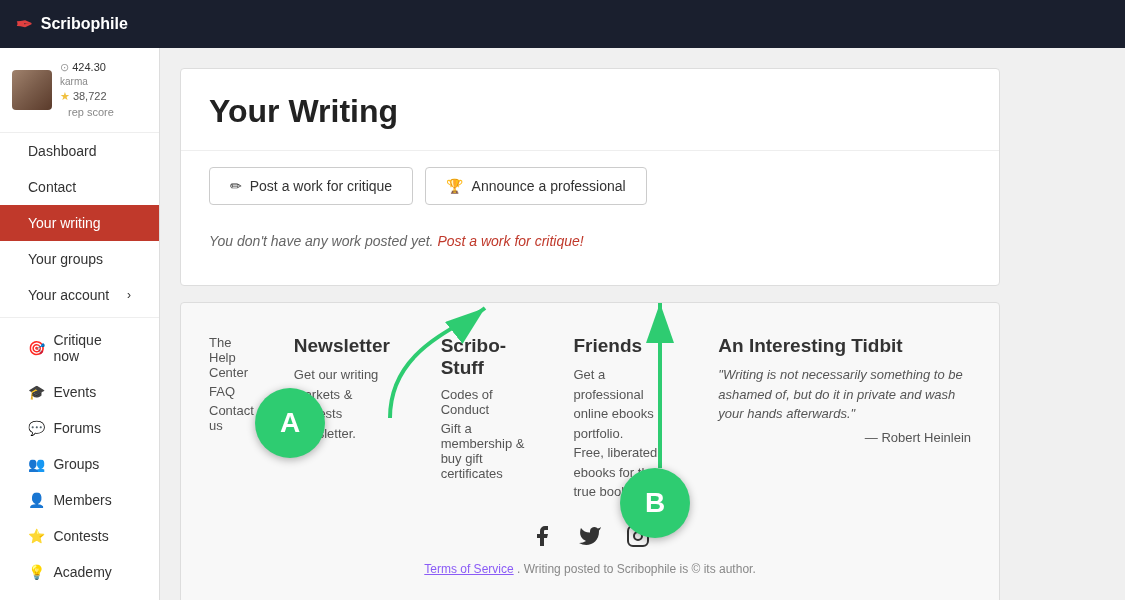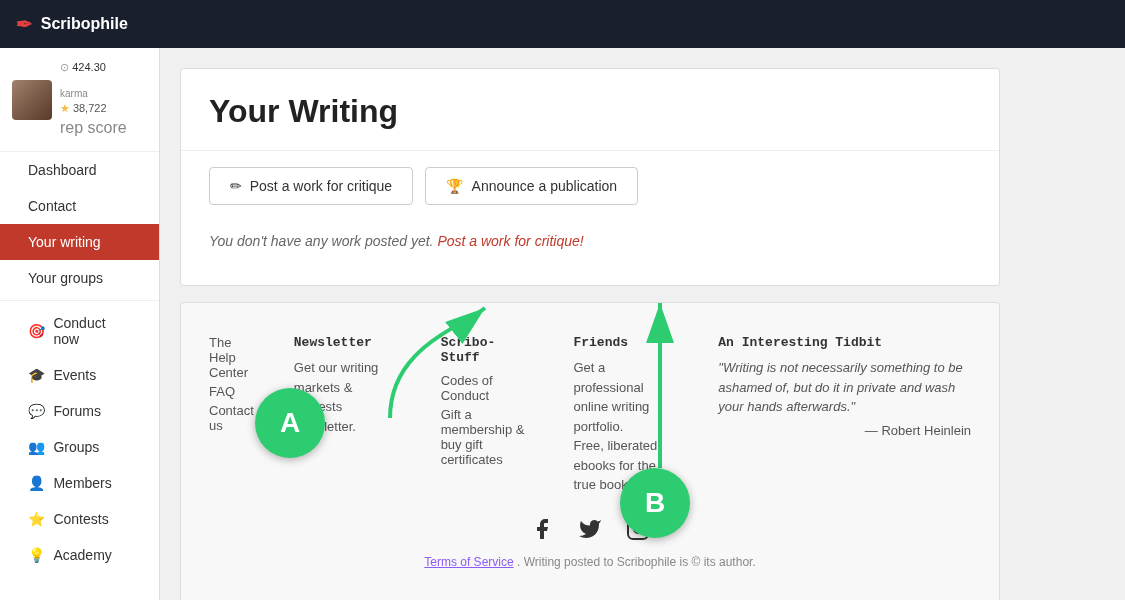--- a/index.html
+++ b/index.html
@@ -174,25 +174,24 @@
       padding: 32px 28px;
     }
 
     .footer-cols {
       display: flex;
       gap: 40px;
       margin-bottom: 20px;
     }
 
     .footer-col h4 {
-      font-size: 13px;
+      font-size: 19px;
       font-weight: 600;
       color: #333;
       margin-bottom: 8px;
-      font-family: Liberation Mono, monospace;
     }
 
     .footer-col a, .footer-link {
       display: block;
       font-size: 13px;
       color: #555;
       text-decoration: none;
       margin-bottom: 4px;
       cursor: pointer;
     }
@@ -299,47 +298,51 @@
   <aside class="sidebar">
     <div class="user-card">
       <div class="avatar">
         <div class="avatar-img"></div>
       </div>
       <div class="user-stats">
         <div class="karma-line">
           <span class="karma-icon">⊙</span>
           <span>424.30</span>
         </div>
-        <div style="font-size:10px; color:#888;margin-top:12px;">karma</div>
+        <div style="font-size:10px; color:#888;">karma</div>
         <div class="rep-score">
           <span class="star">★</span>
           <span>38,722</span>
         </div>
-        <div style="font-size:16px; color:#888;">rep score</div>
+        <div style="font-size:11px; color:#888;margin-left:8px;">rep score</div>
       </div>
     </div>
 
     <div class="nav-item">
       <span>Dashboard</span>
     </div>
     <div class="nav-item">
       <span>Contact</span>
     </div>
     <div class="nav-item active">
       <span>Your writing</span>
     </div>
     <div class="nav-item">
       <span>Your groups</span>
     </div>
+    <div class="nav-item">
+      <span>Your account</span>
+      <span class="nav-arrow">›</span>
+    </div>
 
     <div class="nav-divider"></div>
 
     <div class="nav-item">
       <span>🎯</span>
-      <span>Conduct now</span>
+      <span>Critique now</span>
     </div>
     <div class="nav-item">
       <span>🎓</span>
       <span>Events</span>
     </div>
     <div class="nav-item">
       <span>💬</span>
       <span>Forums</span>
     </div>
     <div class="nav-item">
@@ -369,21 +372,21 @@
             <h1 class="page-title">Your Writing</h1>
           </div>
           <div class="card-body">
             <div class="btn-row">
               <button class="btn">
                 <span>✏</span>
                 <span>Post a work for critique</span>
               </button>
               <button class="btn">
                 <span>🏆</span>
-                <span>Announce a publication</span>
+                <span>Announce a professional</span>
               </button>
             </div>
             <p class="empty-message">
               <span>You don't have any work posted yet.</span>
               <a class="empty-link">Post a work for critique!</a>
             </p>
           </div>
         </div>
 
         <div class="footer card">
@@ -401,21 +404,21 @@
             </div>
 
             <div class="footer-col">
               <h4>Scribo-Stuff</h4>
               <a class="footer-link">Codes of Conduct</a>
               <a class="footer-link">Gift a membership &amp; buy gift certificates</a>
             </div>
 
             <div class="footer-col">
               <h4>Friends</h4>
-              <p>Get a professional online writing portfolio.</p>
+              <p>Get a professional online ebooks portfolio.</p>
               <p>Free, liberated ebooks for the true book lover</p>
             </div>
 
             <div class="footer-col">
               <h4>An Interesting Tidbit</h4>
               <p class="quote-text">"Writing is not necessarily something to be ashamed of, but do it in private and wash your hands afterwards."</p>
               <p class="quote-author">— Robert Heinlein</p>
             </div>
           </div>
 

